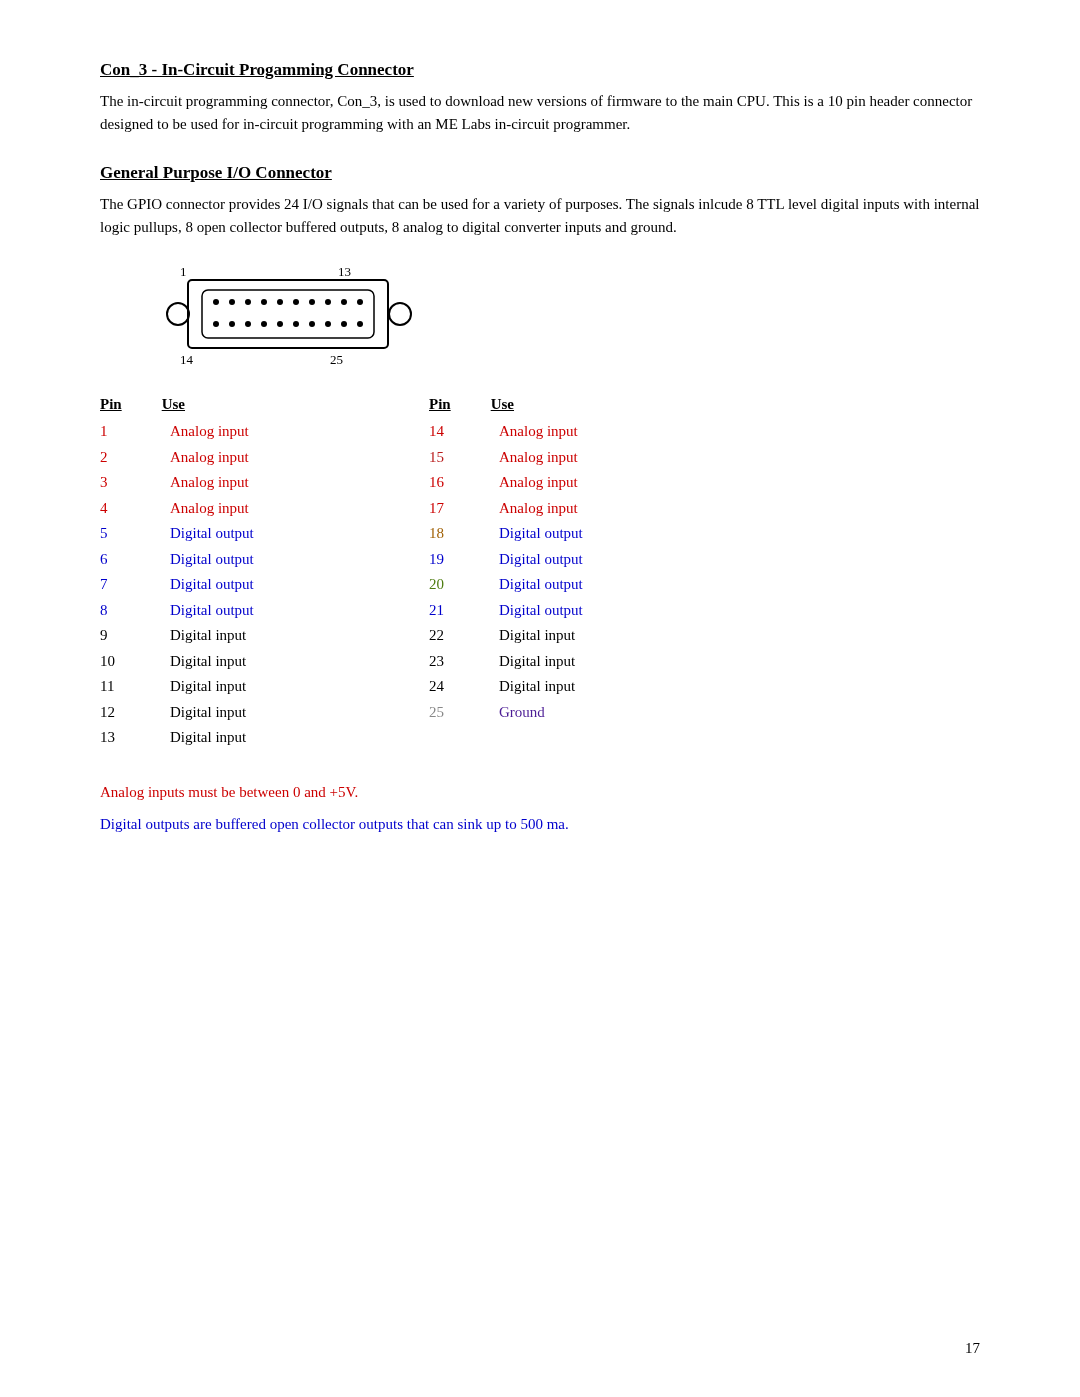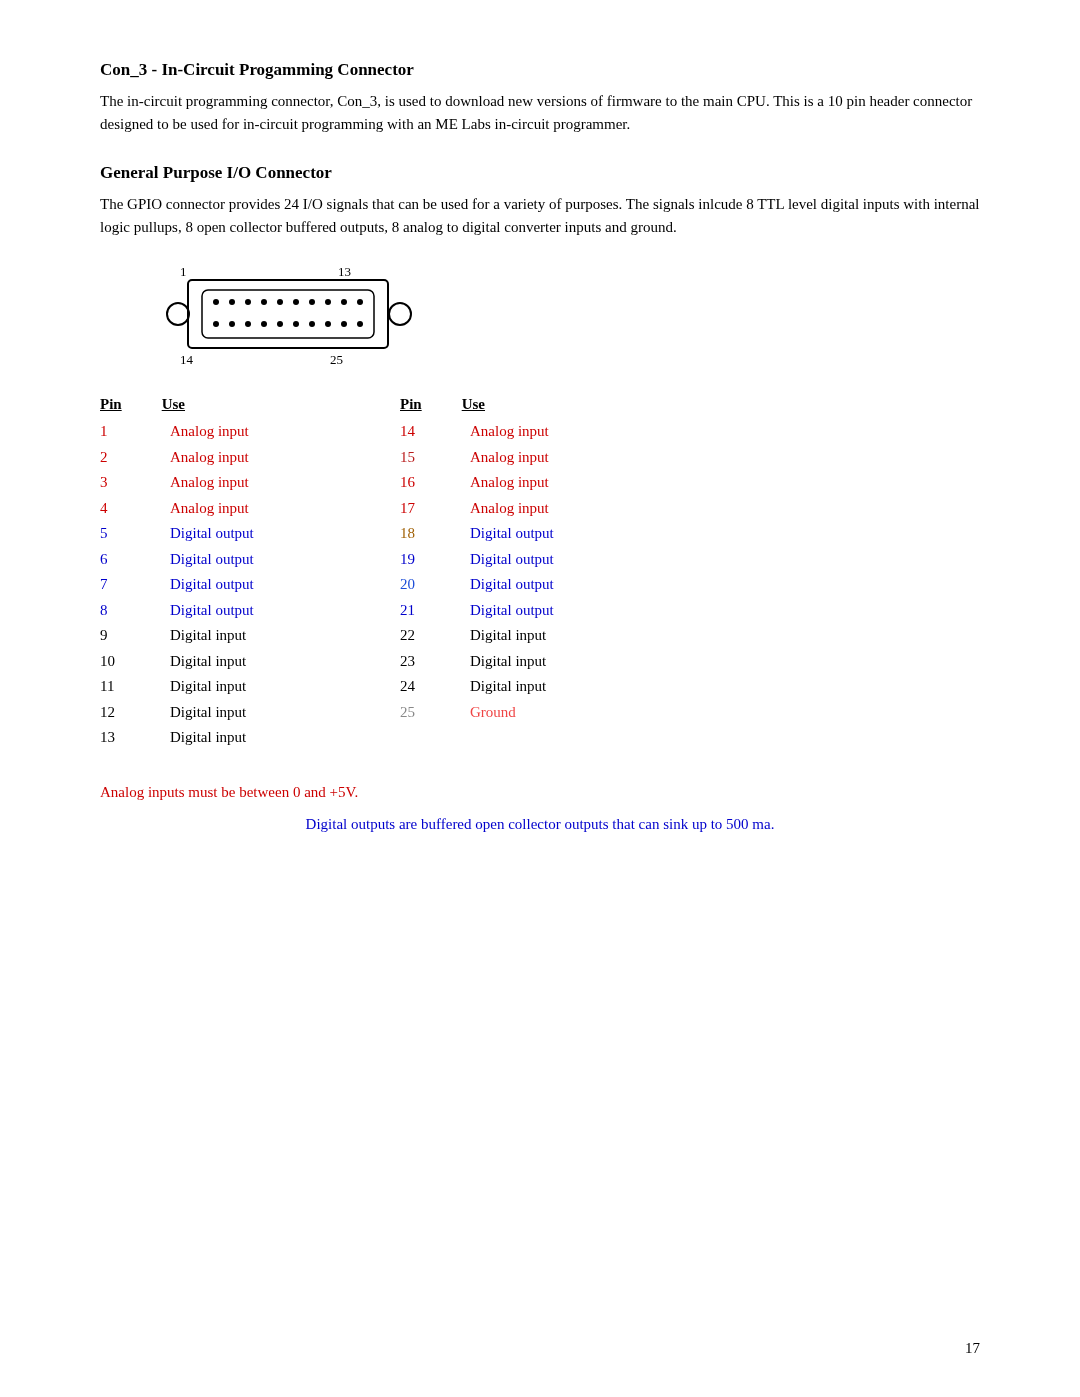--- a/index.html
+++ b/index.html
@@ -12,20 +12,21 @@
       min-height: 1397px;
       padding: 60px 100px 60px 100px;
       position: relative;
     }
 
     h2 {
       font-size: 17px;
       font-weight: bold;
       margin-bottom: 10px;
       font-family: Georgia, serif;
+      text-decoration: underline;
     }
 
     p {
       margin-bottom: 10px;
       line-height: 1.5;
     }
 
     .section {
       margin-bottom: 28px;
     }
@@ -37,21 +38,21 @@
       height: 110px;
     }
 
     .connector-diagram svg {
       width: 280px;
       height: 110px;
     }
 
     .pin-tables {
       display: flex;
-      gap: 80px;
+      gap: 109px;
     }
 
     .pin-table {
       min-width: 220px;
     }
 
     .pin-table-header {
       display: flex;
       gap: 40px;
       margin-bottom: 6px;
@@ -68,21 +69,21 @@
     .pin-num {
       min-width: 30px;
       font-family: Georgia, serif;
     }
 
     .pin-use {
       font-family: Georgia, serif;
     }
 
     .red { color: #cc0000; }
-    .blue { color: #0000cc; text-align: center; }
+    .blue { color: #0000cc; }
 
     .footer-note {
       margin-top: 30px;
       line-height: 1.7;
     }
 
     .page-number {
       position: absolute;
       bottom: 40px;
       right: 100px;
@@ -228,42 +229,42 @@
           </div>
           <div class="pin-row">
             <span class="pin-num" style="color: #a16207;">18</span>
             <span class="pin-use" style="color: rgb(0, 0, 204);">Digital output</span>
           </div>
           <div class="pin-row">
             <span class="pin-num" style="color: rgb(0, 0, 204);">19</span>
             <span class="pin-use" style="color: rgb(0, 0, 204);">Digital output</span>
           </div>
           <div class="pin-row">
-            <span class="pin-num" style="color: #1d4ed8;">20</span>
+            <span class="pin-num" style="color: #4d7c0f;">20</span>
             <span class="pin-use" style="color: rgb(0, 0, 204);">Digital output</span>
           </div>
           <div class="pin-row">
             <span class="pin-num" style="color: rgb(0, 0, 204);">21</span>
             <span class="pin-use" style="color: rgb(0, 0, 204);">Digital output</span>
           </div>
           <div class="pin-row">
             <span class="pin-num">22</span>
             <span class="pin-use">Digital input</span>
           </div>
           <div class="pin-row">
             <span class="pin-num">23</span>
             <span class="pin-use">Digital input</span>
           </div>
           <div class="pin-row">
             <span class="pin-num">24</span>
             <span class="pin-use">Digital input</span>
           </div>
           <div class="pin-row">
             <span class="pin-num" style="color: rgb(136, 136, 136);">25</span>
-            <span class="pin-use" style="color: #ef4444;">Ground</span>
+            <span class="pin-use" style="color: #4c1d95;">Ground</span>
           </div>
         </div>
     </div>
   </div>
 
   <div class="footer-note">
     <p class="red">Analog inputs must be between 0 and +5V.</p>
     <p class="blue">Digital outputs are buffered open collector outputs that can sink up to 500 ma.</p>
   </div>
 </div>

